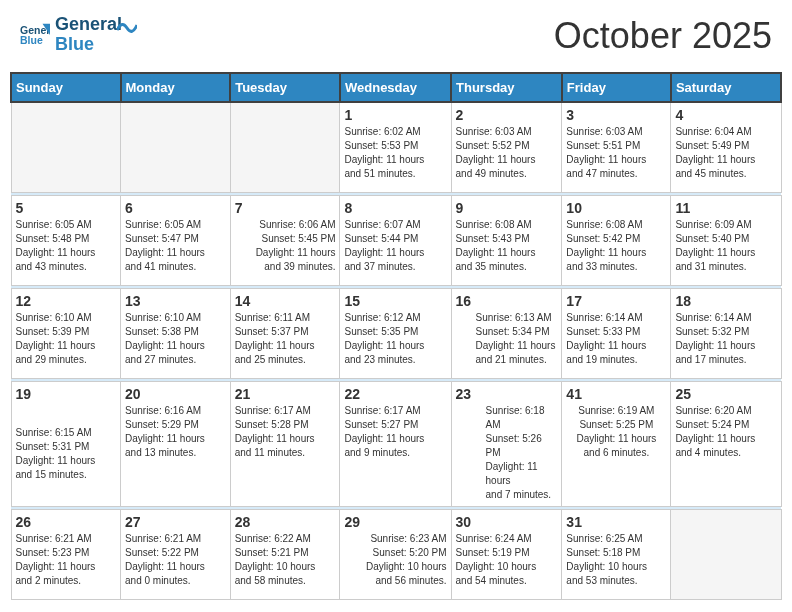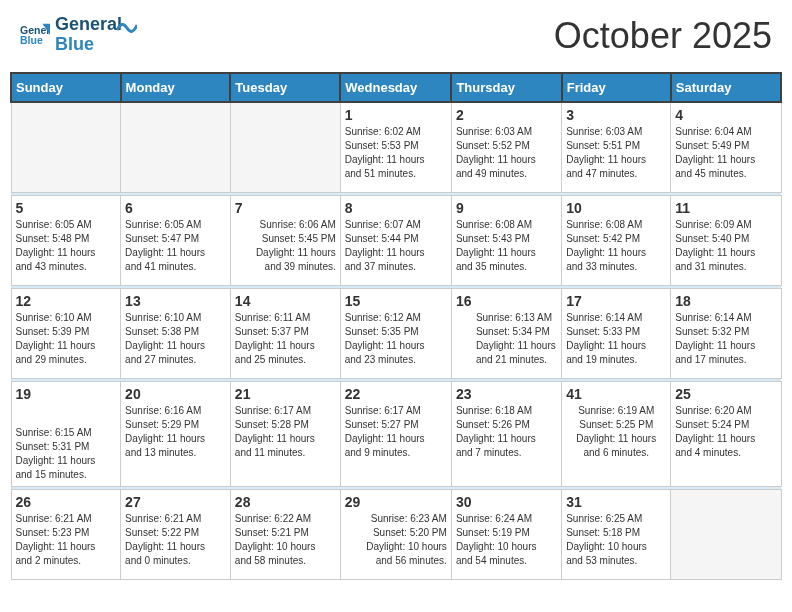--- a/index.html
+++ b/index.html
@@ -279,21 +279,21 @@
         </td>
         <td>
           <div class="day-number">22</div>
           <div class="day-info" style="white-space: pre-line;">Sunrise: 6:17 AM
 Sunset: 5:27 PM
 Daylight: 11 hours
 and 9 minutes.</div>
         </td>
         <td>
           <div class="day-number">23</div>
-          <div class="day-info" style="white-space: pre-line;">Sunrise: 6:18 AM
+          <div class="day-info" style="white-space: pre-line; margin-left: 30px;">Sunrise: 6:18 AM
 Sunset: 5:26 PM
 Daylight: 11 hours
 and 7 minutes.</div>
         </td>
         <td>
           <div class="day-number">41</div>
           <div class="day-info" style="white-space: pre-line; text-align: center;">Sunrise: 6:19 AM
 Sunset: 5:25 PM
 Daylight: 11 hours
 and 6 minutes.</div>

